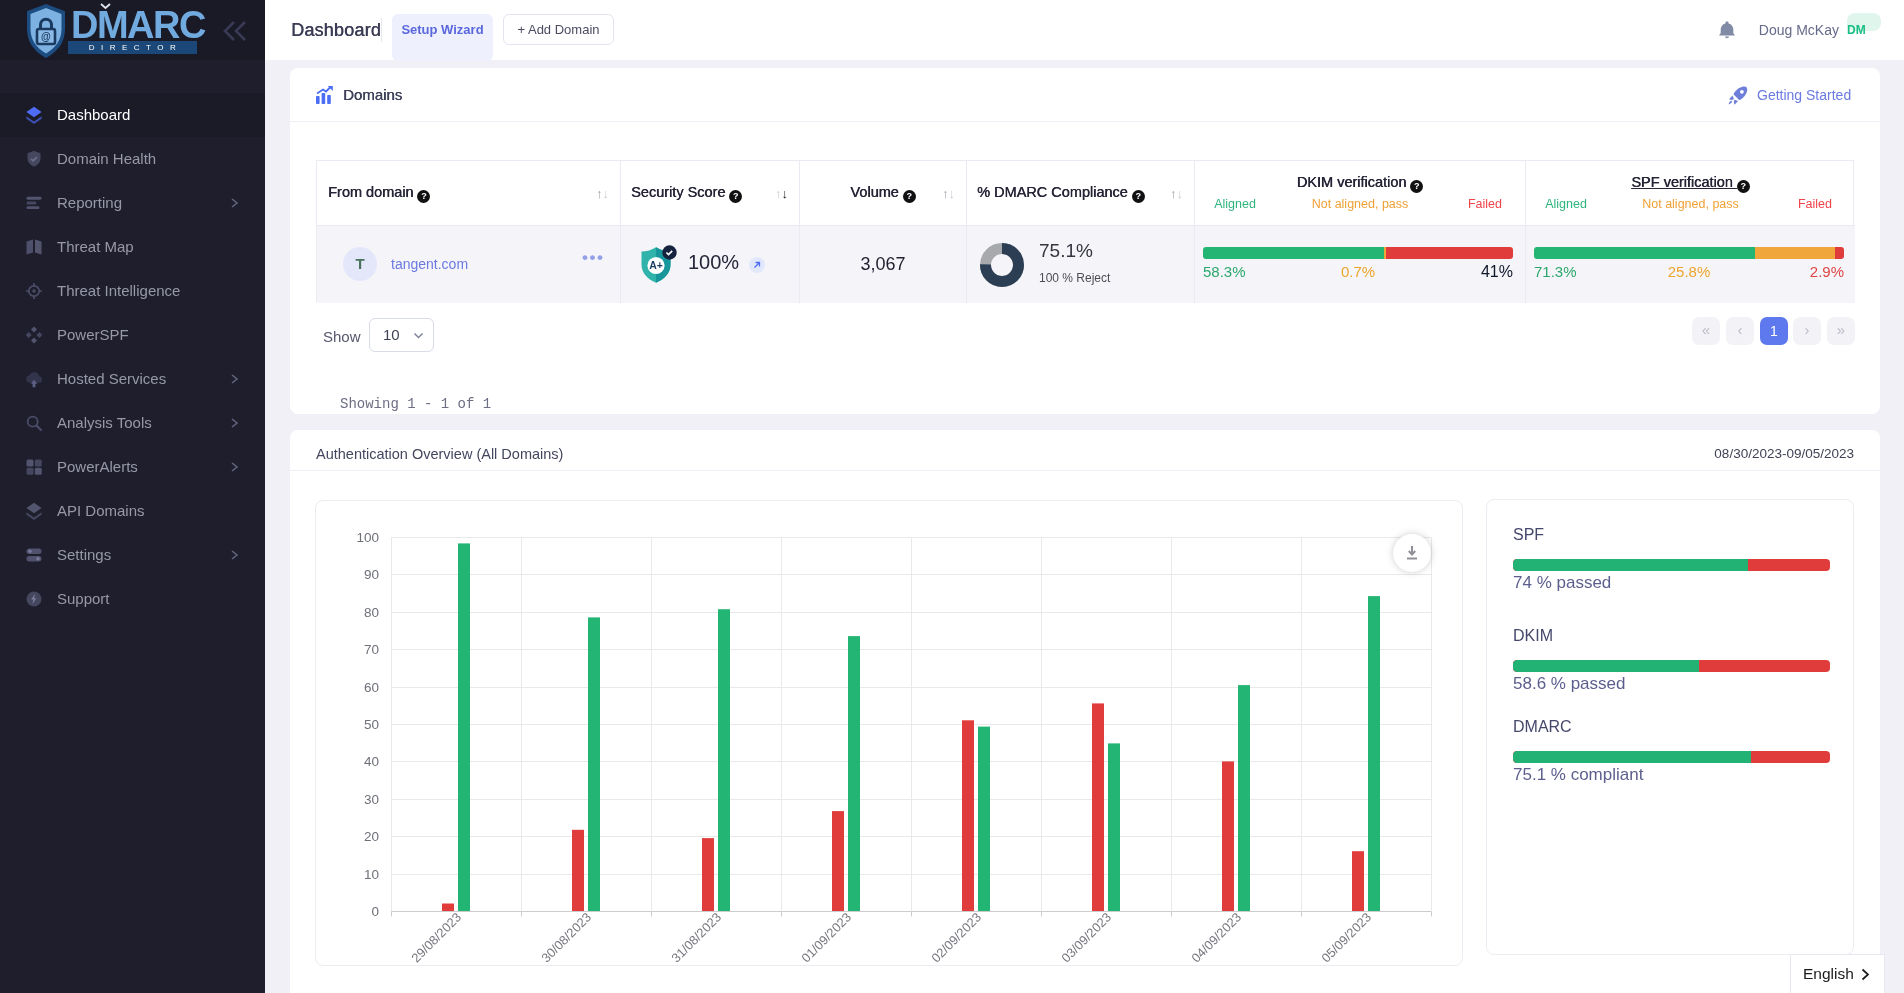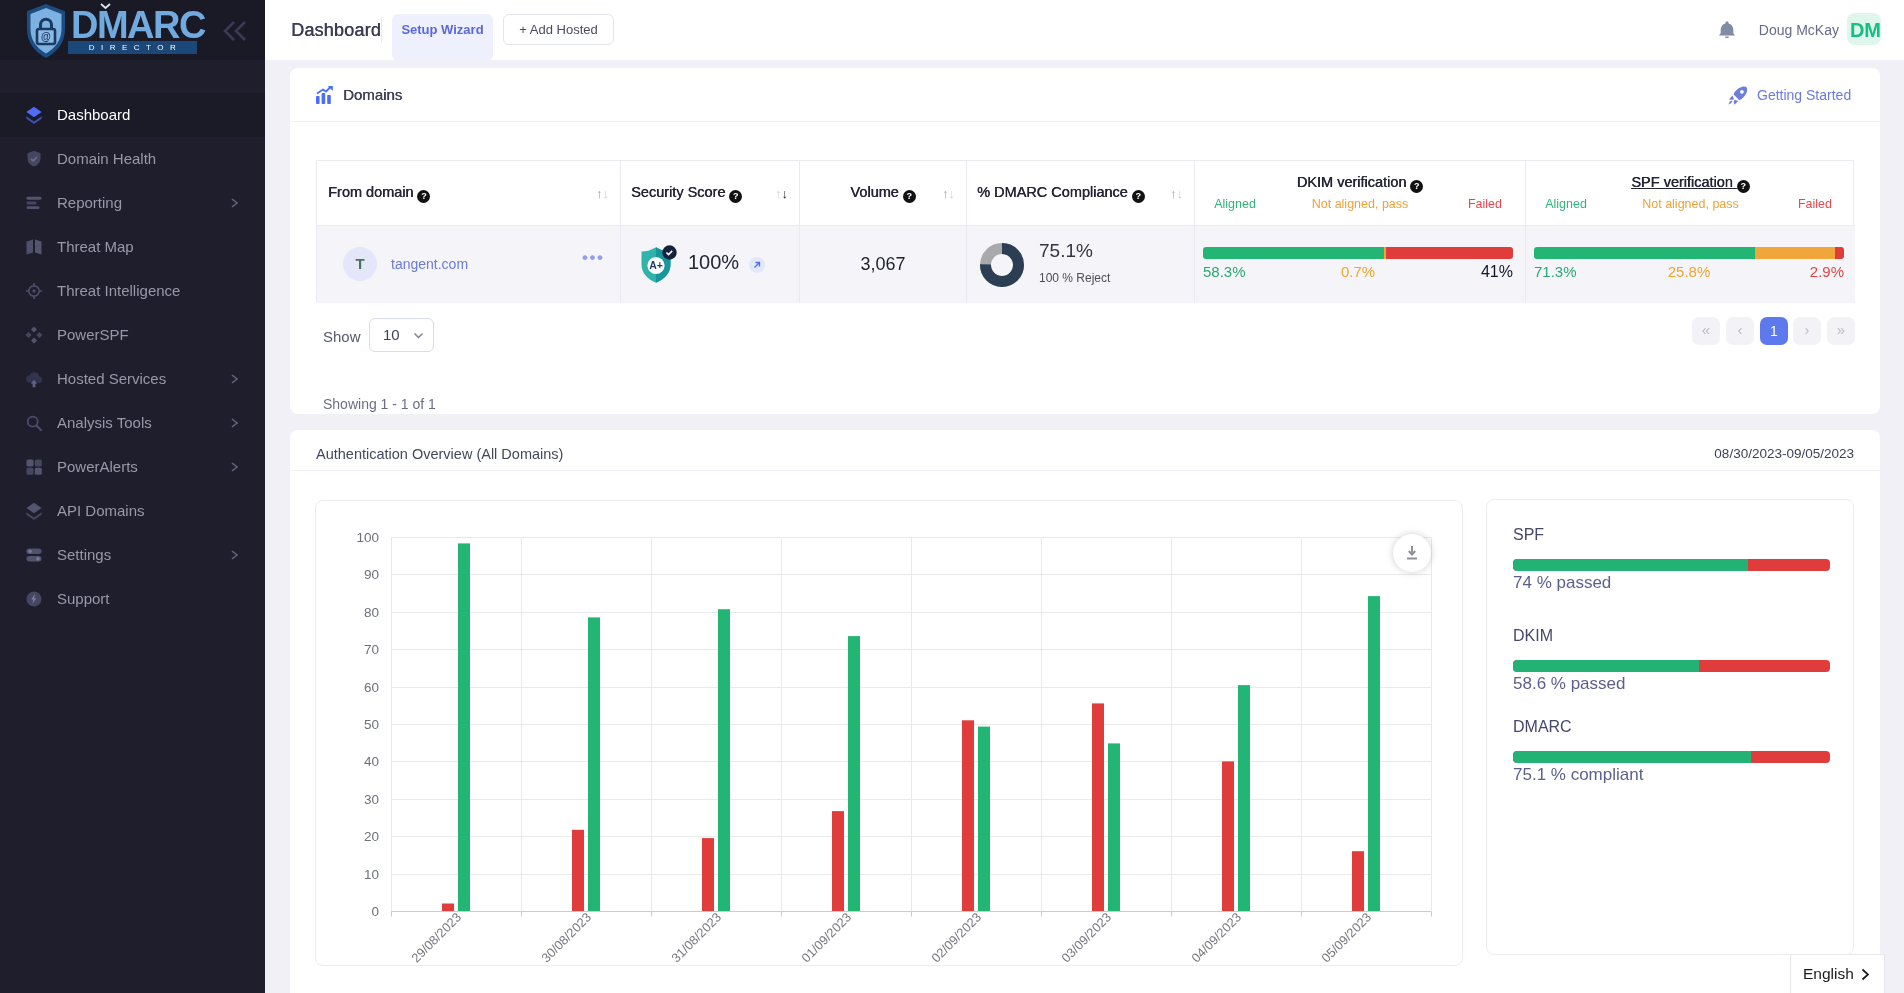--- a/index.html
+++ b/index.html
@@ -15,21 +15,21 @@
 .navactive { background:#1b1b28; }
 .navactive .lb { color:#ffffff; }
 
 
 #header { position:absolute; left:265px; top:0; width:1639px; height:60px; background:#ffffff; }
 #pgtitle { position:absolute; left:26px; top:0; height:60px; line-height:60px; font-size:18px; font-weight:500; color:#3a3b54; letter-spacing:0.2px; text-shadow:0.45px 0 0 #3a3b54; }
 #hdiv { position:absolute; left:116px; top:18px; width:1px; height:24px; background:#e6e6ef; }
 .btn-wiz { position:absolute; left:127px; top:14px; width:101px; height:47px; background:#eef0fd; border-radius:6px; text-align:center; line-height:31px; font-size:13px; color:#5a68dd; font-weight:bold;}
 .btn-add { position:absolute; left:238px; top:14px; width:111px; height:31px; background:#fff; border:1px solid #e2e4ef; border-radius:6px; text-align:center; line-height:29px; font-size:13px; color:#4a4b60; }
 #username { position:absolute; right:65px; top:0; height:60px; line-height:60px; font-size:14px; color:#666b8a; }
-#avatar { position:absolute; left:1582px; top:13px; width:34px; height:32px; background:#def6eb; border-radius:8px; text-align:right; line-height:34px; font-size:20px; font-weight:bold; color:#16be83; }
+#avatar { position:absolute; left:1582px; top:13px; width:34px; height:18px; background:#def6eb; border-radius:8px; text-align:left; line-height:34px; font-size:12px; font-weight:bold; color:#16be83; }
 
 
 .card { position:absolute; background:#fff; border-radius:8px; }
 #card1 { left:290px; top:68px; width:1590px; height:346px; }
 #card2 { left:290px; top:430px; width:1590px; height:600px; }
 .cardtitle { font-size:15px; color:#3f415a; font-weight:500; text-shadow:0.4px 0 0 #3f415a; }
 
 
 #tbl { position:absolute; left:26px; top:92px; width:1538px; height:142px; border:1px solid #eaeaf2; }
 .q { display:inline-block; width:13px; height:13px; background:#111; color:#fff; border-radius:50%; font-size:9px; line-height:13px; text-align:center; font-weight:bold; vertical-align:-2px; }
@@ -168,21 +168,21 @@
         <circle cx="9" cy="9" r="7.5" fill="#45475f"></circle>
         <path d="M10 3.8 L6.2 9.6 h2.2 l-1 4.6 3.9-6 H9.2Z" fill="#7b7d9e"></path>
       </svg>
     <div class="lb">Support</div>
   </div>
 </div>
 <div id="header">
   <div id="pgtitle">Dashboard</div>
   <div id="hdiv"></div>
   <div class="btn-wiz">Setup Wizard</div>
-  <div class="btn-add">+ Add Hosted</div>
+  <div class="btn-add">+ Add Domain</div>
   <svg style="position:absolute;left:1452px;top:20px;" width="20" height="20" viewBox="0 0 20 20">
     <path d="M10 1.6 c.9 0 1.6.5 1.6 1.3 v.6 c2.9.8 4.7 3.1 4.7 6 v3.6 l1.7 2.5 H2 l1.7-2.5 V9.5 c0-2.9 1.8-5.2 4.7-6 v-.6 c0-.8.7-1.3 1.6-1.3z" fill="#828ba6"></path>
     <path d="M7.8 16.6 a2.3 2.3 0 0 0 4.4 0z" fill="#828ba6"></path>
   </svg>
   <div id="username">Doug McKay</div>
   <div id="avatar">DM</div>
 </div>
 
 <div id="card1" class="card">
   <svg style="position:absolute;left:25px;top:17px;" width="20" height="20" viewBox="0 0 20 20">
@@ -278,21 +278,21 @@
     <div style="position:absolute;left:1217px;top:102px;font-size:15px;color:#2aa86c;">71.3%</div>
     <div style="position:absolute;left:1217px;top:102px;width:310px;text-align:center;font-size:15px;color:#eda52f;">25.8%</div>
     <div style="position:absolute;left:1217px;top:102px;width:310px;text-align:right;font-size:15px;color:#e04545;">2.9%</div>
   </div>
   <div style="position:absolute; left:33px; top:260px; font-size:15px; color:#56586e;">Show</div>
   <div style="position:absolute; left:79px; top:250px; width:65px; height:34px; border:1px solid #d8dbe8; border-radius:6px; font-size:15px; color:#3f4254; line-height:32px; padding-left:13px;">10
     <svg style="position:absolute;right:9px;top:13px;" width="11" height="8" viewBox="0 0 11 8">
         <path d="M1.5 1.5 L5.5 5.5 L9.5 1.5" fill="none" stroke="#7e8299" stroke-width="1.5"></path>
       </svg>
   </div>
-  <div style="position:absolute; left:33px; top:328px; font-size:14px; color:#6c6e84;">Showing 1 - 1 of 1</div>
+  <div style="position:absolute; left:50px; top:328px; font-size:14px; color:#6c6e84;font-family:Liberation Mono, monospace;">Showing 1 - 1 of 1</div>
   <div class="pgbtn" style="left:1402px;">«</div>
   <div class="pgbtn" style="left:1436px;">‹</div>
   <div class="pgact" style="left:1470px;">1</div>
   <div class="pgbtn" style="left:1503px;">›</div>
   <div class="pgbtn" style="left:1537px;">»</div>
 </div>
 
 <div id="card2" class="card">
   <div style="position:absolute; left:26px; top:16px; font-size:14.5px; color:#44465f;">Authentication Overview (All Domains)</div>
   <div style="position:absolute; right:26px; top:16px; font-size:13.5px; color:#3f4254;">08/30/2023-09/05/2023</div>

